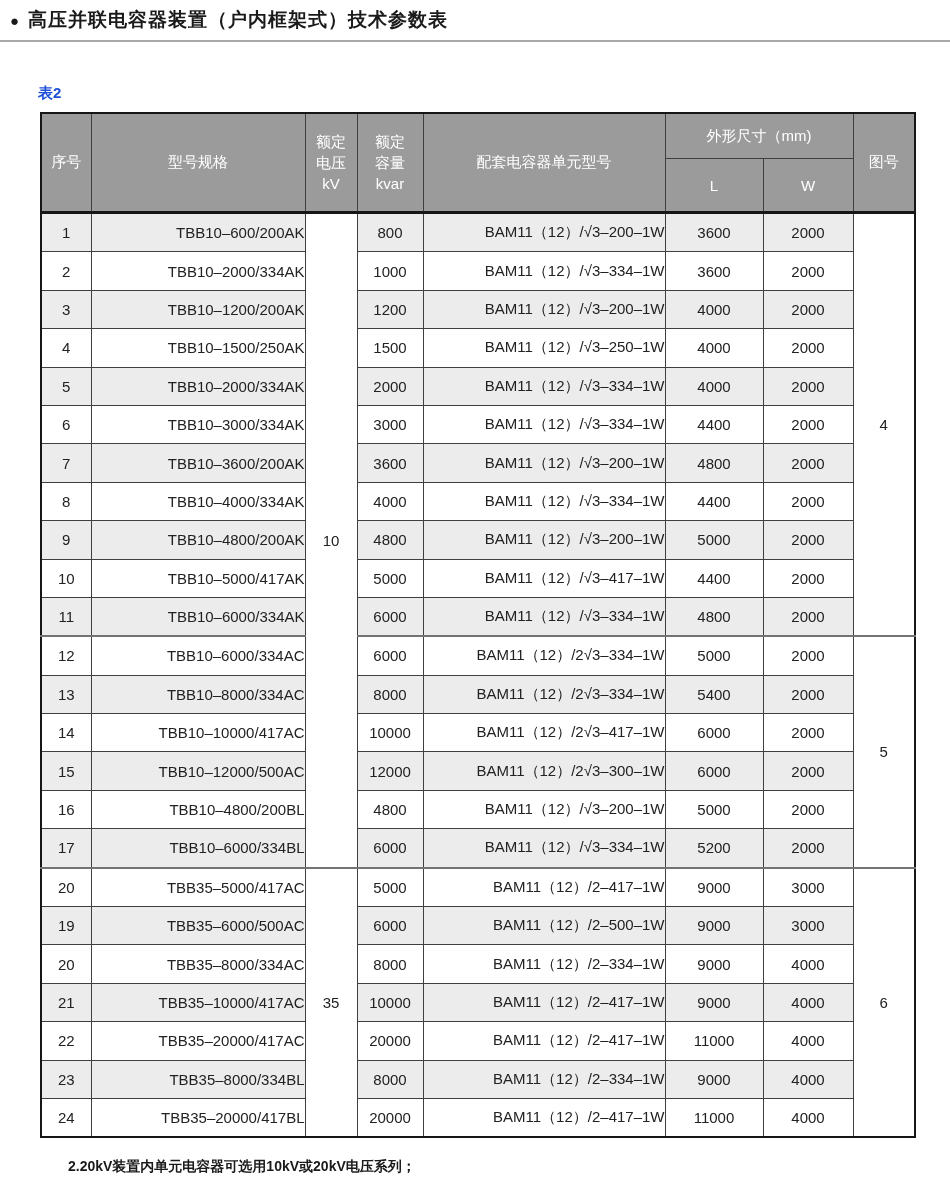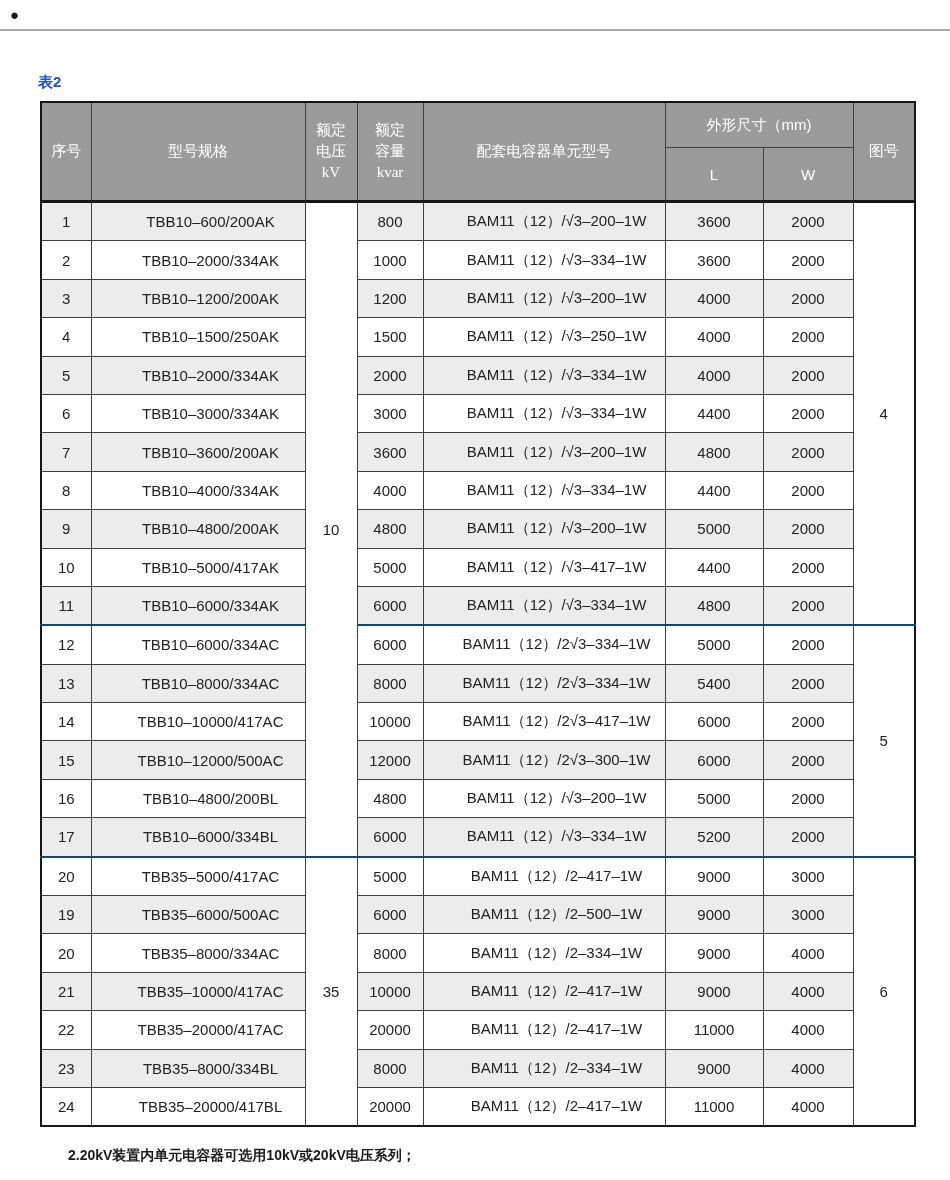--- a/index.html
+++ b/index.html
@@ -20,37 +20,38 @@
   th,td{
     border:1px solid #3f3f3f;text-align:center;font-size:15px;padding:0;
     overflow:hidden;white-space:nowrap;
   }
   thead th{
     background:#9b9b9b;color:#ffffff;font-weight:normal;
   }
   thead{border-bottom:3px solid #161616;}
   thead tr.h-top th{height:44px;}
   thead tr.h-bot th{height:52px;}
-  th.span2{vertical-align:middle;font-family:Liberation Serif, serif;}
+  th.span2{vertical-align:middle;}
   .hdr-multiline span{display:block;line-height:21px;}
   tbody td{height:37.4px;background:#ffffff;}
   td.stripe{background:#ececec;}
-  td.c-model,td.c-unit{text-align:center;padding-left:25px;margin-left:29px;}
-  tr.sec td{border-top:2px solid #0c4a6e;}
+  td.c-model,td.c-unit{text-align:right;padding-left:25px;margin-left:29px;}
+  tr.sec td{border-top:2px solid #737373;}
   td.c-volt,td.c-fig{background:#ffffff;}
   .notes{margin:16px 0 0 38px;font-size:14px;font-weight:bold;color:#1a1a1a;line-height:24px;}
   .note-row{display:block;}
   .note-row.indent{padding-left:30px;}
   .note-prefix{margin-right:0;}
 </style>
 </head>
 <body>
 
 <div class="title-bar">
   <span class="bullet">●</span>
+  <h1 class="page-title">高压并联电容器装置（户内框架式）技术参数表</h1>
 </div>
 <div class="title-rule"></div>
 
 <div class="table-label">表2</div>
 
 <table>
   <colgroup>
     <col style="width:50px">
       <col style="width:214px">
       <col style="width:52px">

